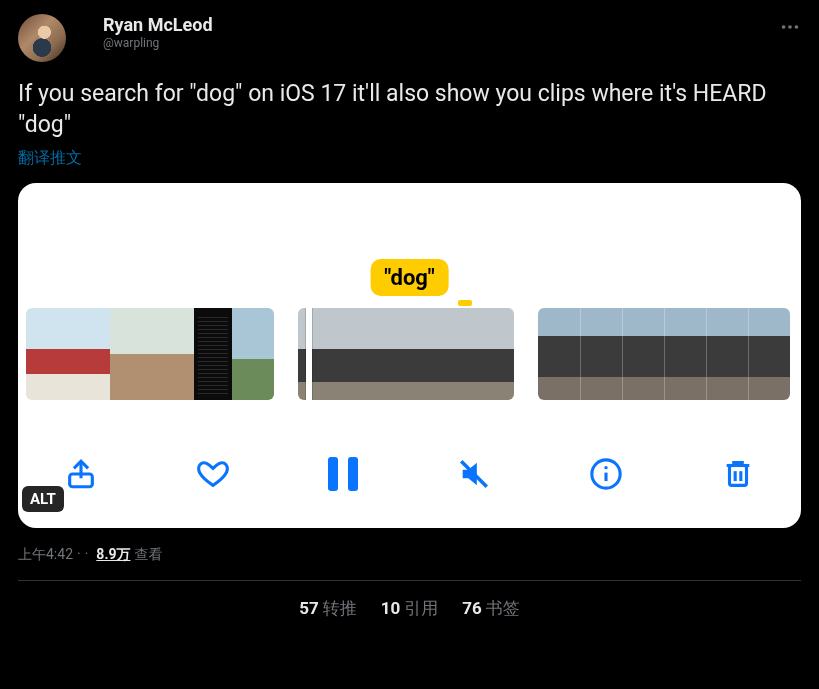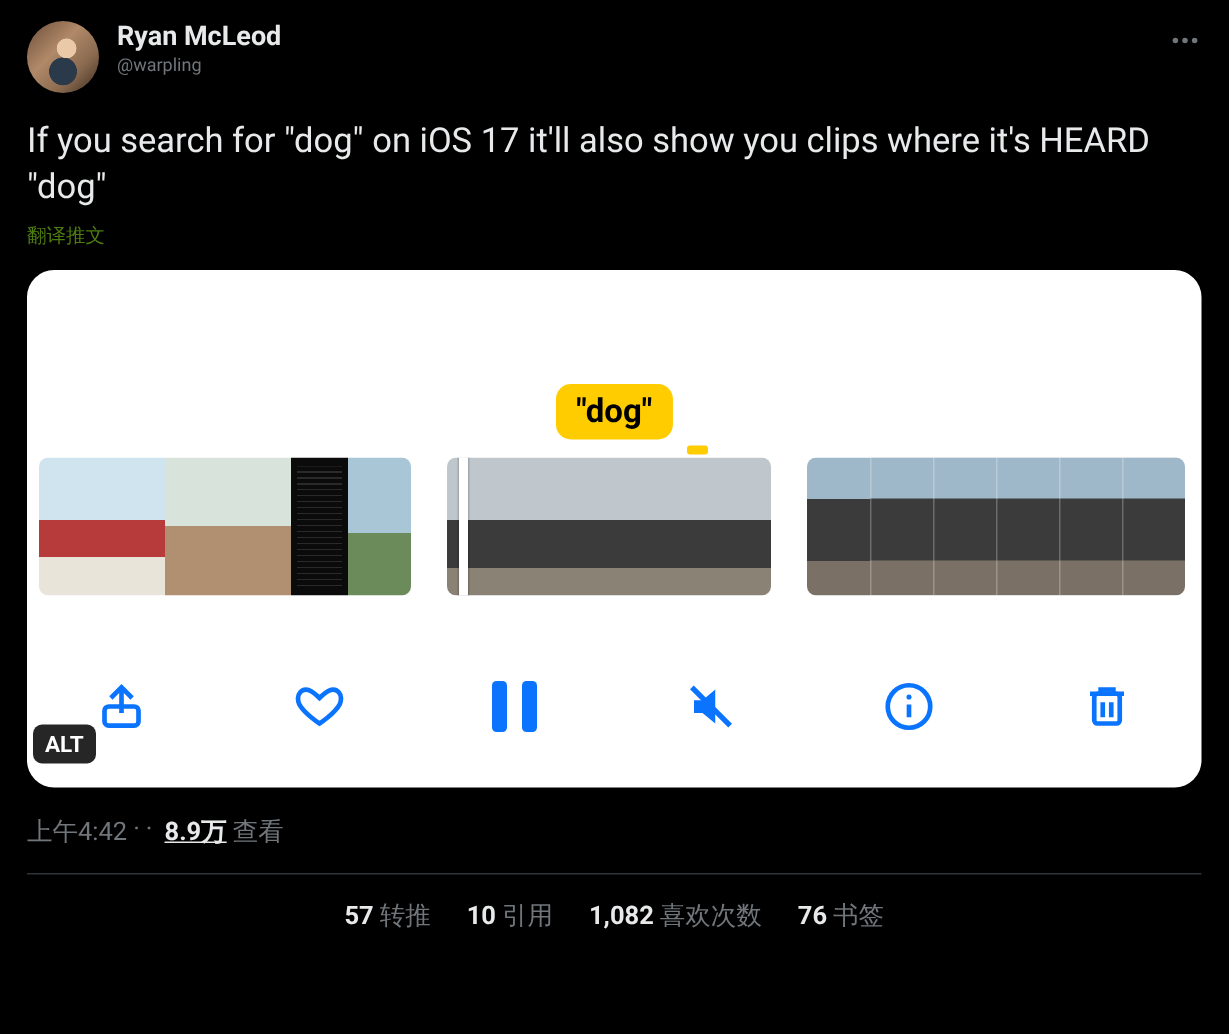--- a/index.html
+++ b/index.html
@@ -1,27 +1,27 @@
 <!DOCTYPE html>
 <html><head>
 <meta charset="utf-8">
 <style>
   * { margin: 0; padding: 0; box-sizing: border-box; }
   html, body { width: 819px; height: 689px; background: #000; font-family: -apple-system, BlinkMacSystemFont, "Segoe UI", Roboto, Helvetica, Arial, sans-serif; color: #e7e9ea; overflow: hidden; }
   .tweet { padding: 14px 18px 0 18px; }
-  .header { display: flex; align-items: flex-start; }
+  .header { display: flex; align-items: flex-start; gap: 25px; }
   .avatar { width: 48px; height: 48px; border-radius: 50%; flex: 0 0 auto; background: linear-gradient(135deg,#6b4b38 0%, #b08968 40%, #8a6a4f 70%, #3b2b20 100%); position: relative; overflow: hidden; }
   .avatar::after { content:""; position:absolute; inset:0; background: radial-gradient(circle at 55% 38%, #e9c9a8 0 16%, transparent 17%), radial-gradient(circle at 50% 70%, #2b3a4a 0 22%, transparent 23%); }
   .name-block { margin-left: 12px; display:flex; flex-direction:column; justify-content:center; }
   .display-name { font-weight: 700; font-size: 18px; color: #e7e9ea; line-height:1.2; }
   .handle { color: #71767b; font-size: 12px; line-height:1.2; }
   .more { margin-left:auto; color:#71767b; display:flex; align-items:flex-start; padding-top:2px; cursor:pointer; }
   .more svg { width:22px; height:22px; }
   .body-text { margin-top: 16px; font-size: 23px; line-height: 1.35; color:#e7e9ea; }
-  .translate { margin-top: 8px; color:#4d7c0f; font-size:13px; cursor:pointer; }
+  .translate { margin-top: 8px; color:#0369a1; font-size:16px; cursor:pointer; }
   .media-card { margin-top: 14px; background:#fff; border-radius: 18px; overflow:hidden; position:relative; height: 345px; }
   .media-top { height: 125px; position:relative; }
   .dog-bubble { position:absolute; left:50%; transform:translateX(-50%); bottom:12px; background:#ffcc00; color:#000; font-weight:700; font-size:22px; padding:6px 14px; border-radius:10px; }
   .yellow-tick { position:absolute; left: calc(50% + 48px); bottom:2px; width:14px; height:6px; background:#ffcc00; border-radius:2px; }
   .timeline { display:flex; gap:24px; padding: 0 8px; height: 92px; align-items:stretch; }
   .clip-group { display:flex; gap:0; border-radius:6px; overflow:hidden; position:relative; }
   .frame { width:42px; height:92px; background:#888; }
   .g1 .frame:nth-child(1){ background: linear-gradient(#cfe4ee 0 45%, #b73b3b 45% 72%, #e9e4da 72% 100%); }
   .g1 .frame:nth-child(2){ background: linear-gradient(#cfe4ee 0 45%, #b73b3b 45% 72%, #e9e4da 72% 100%); }
   .g1 .frame:nth-child(3){ background: linear-gradient(#d8e3db 0 50%, #b09070 50% 100%); }
@@ -33,21 +33,21 @@
   .g2 .frame { width:54px; background: linear-gradient(#bfc7cc 0 45%, #3b3b3b 45% 80%, #8a8275 80% 100%); }
   .playhead { position:absolute; left:8px; top:-4px; bottom:-4px; width:6px; background:#fff; border-radius:3px; box-shadow: 0 0 0 1px rgba(0,0,0,.15); }
   .g3 .frame { width:42px; background: linear-gradient(#9fb8c9 0 30%, #3b3b3b 30% 75%, #7a7065 75% 100%); }
   .g3 .frame + .frame { border-left: 1px solid rgba(255,255,255,.25); }
   .toolbar { position:absolute; left:0; right:0; bottom:0; height:96px; display:flex; align-items:center; justify-content:space-between; padding: 0 46px 12px 46px; }
   .tb-btn { color:#0b74ff; display:flex; align-items:center; justify-content:center; cursor:pointer; }
   .tb-btn svg { width:34px; height:34px; stroke:#0b74ff; fill:none; stroke-width:2.2; }
   .pause-bars { display:flex; gap:10px; }
   .pause-bars span { width:10px; height:34px; background:#0b74ff; border-radius:3px; display:block; }
   .alt-badge { position:absolute; left:4px; bottom:16px; background:rgba(0,0,0,.85); color:#fff; font-weight:700; font-size:15px; padding:4px 8px; border-radius:6px; cursor:pointer; }
-  .meta { margin-top: 18px; color:#71767b; font-size:17px; display:flex; align-items:flex-start; gap:4px; }
+  .meta { margin-top: 18px; color:#71767b; font-size:14px; display:flex; align-items:flex-start; gap:4px; }
   .meta .views-num { color:#e7e9ea; font-weight:700; margin-left:4px;text-decoration:underline; }
   .divider { height:1px; background:#2f3336; margin-top:16px; }
   .stats { display:flex; gap:24px; padding: 16px 0 0 0; font-size:17px; color:#71767b;justify-content:center; }
   .stats .num { color:#e7e9ea; font-weight:700; margin-right:4px; }
 </style>
 </head>
 <body>
 
 <div class="tweet">
 
@@ -153,17 +153,16 @@
     <span>·</span>
     <span class="views-num">8.9万</span>
     <span>查看</span>
   </div>
 
   <div class="divider"></div>
 
   <div class="stats">
     <div><span class="num">57</span><span>转推</span></div>
     <div><span class="num">10</span><span>引用</span></div>
-    <div><span class="num">1,082</span><span>喜欢次数</span></div>
     <div><span class="num">76</span><span>书签</span></div>
   </div>
 
 </div>
 
 </body></html>

